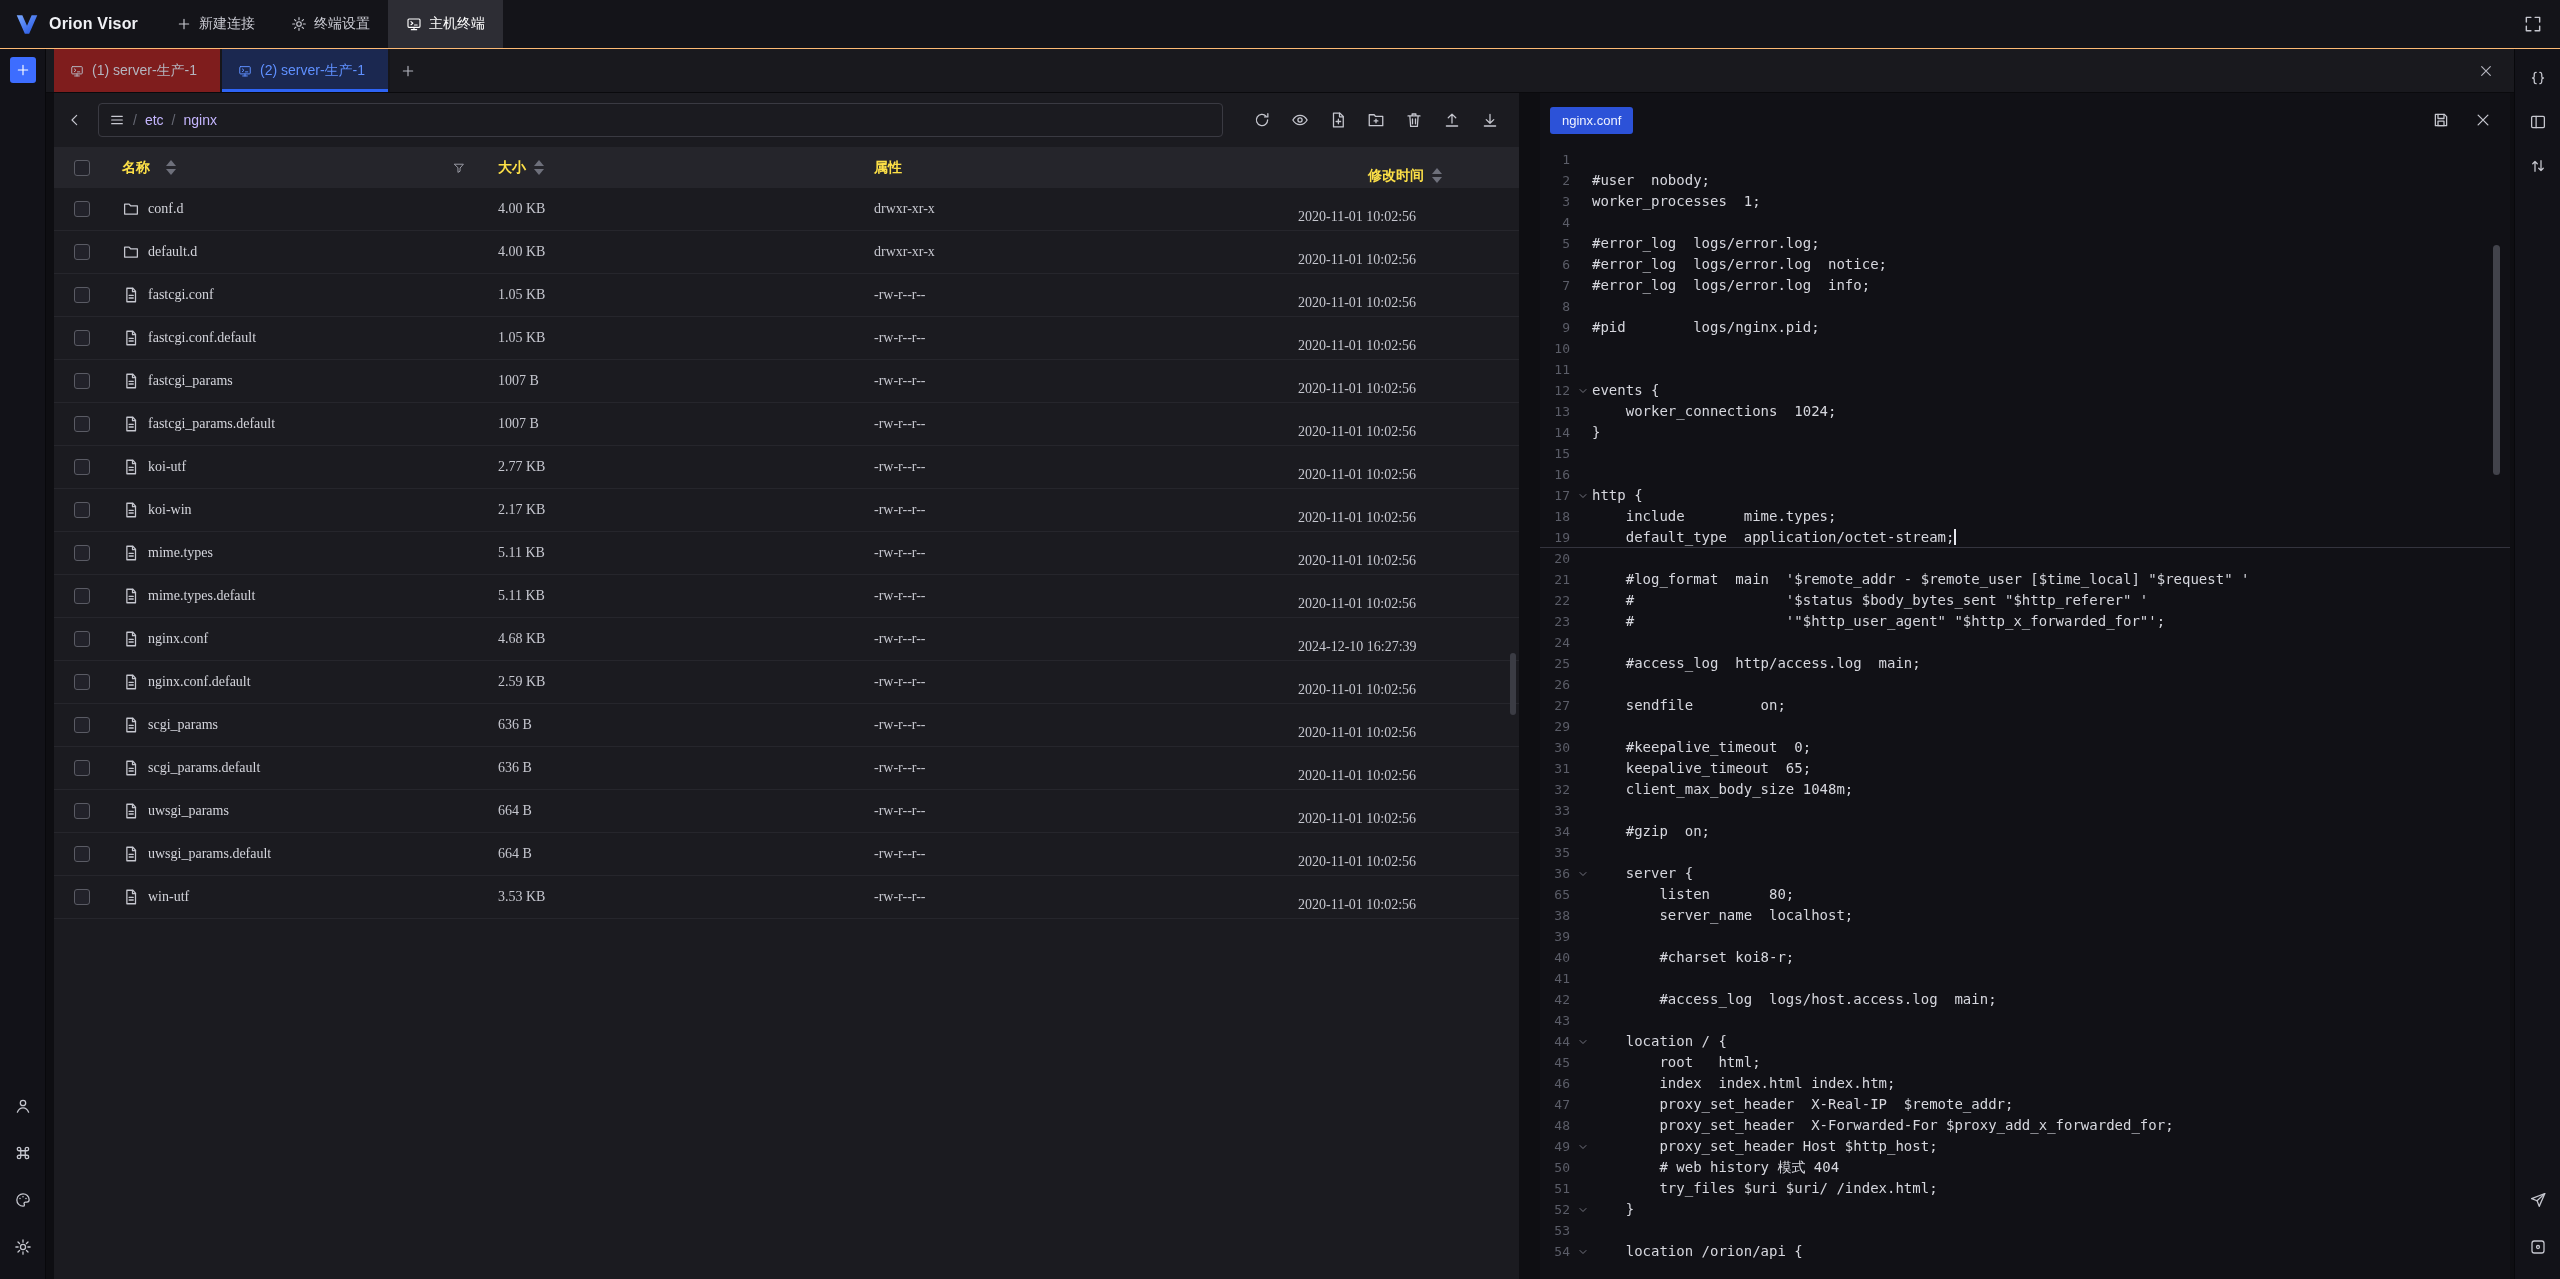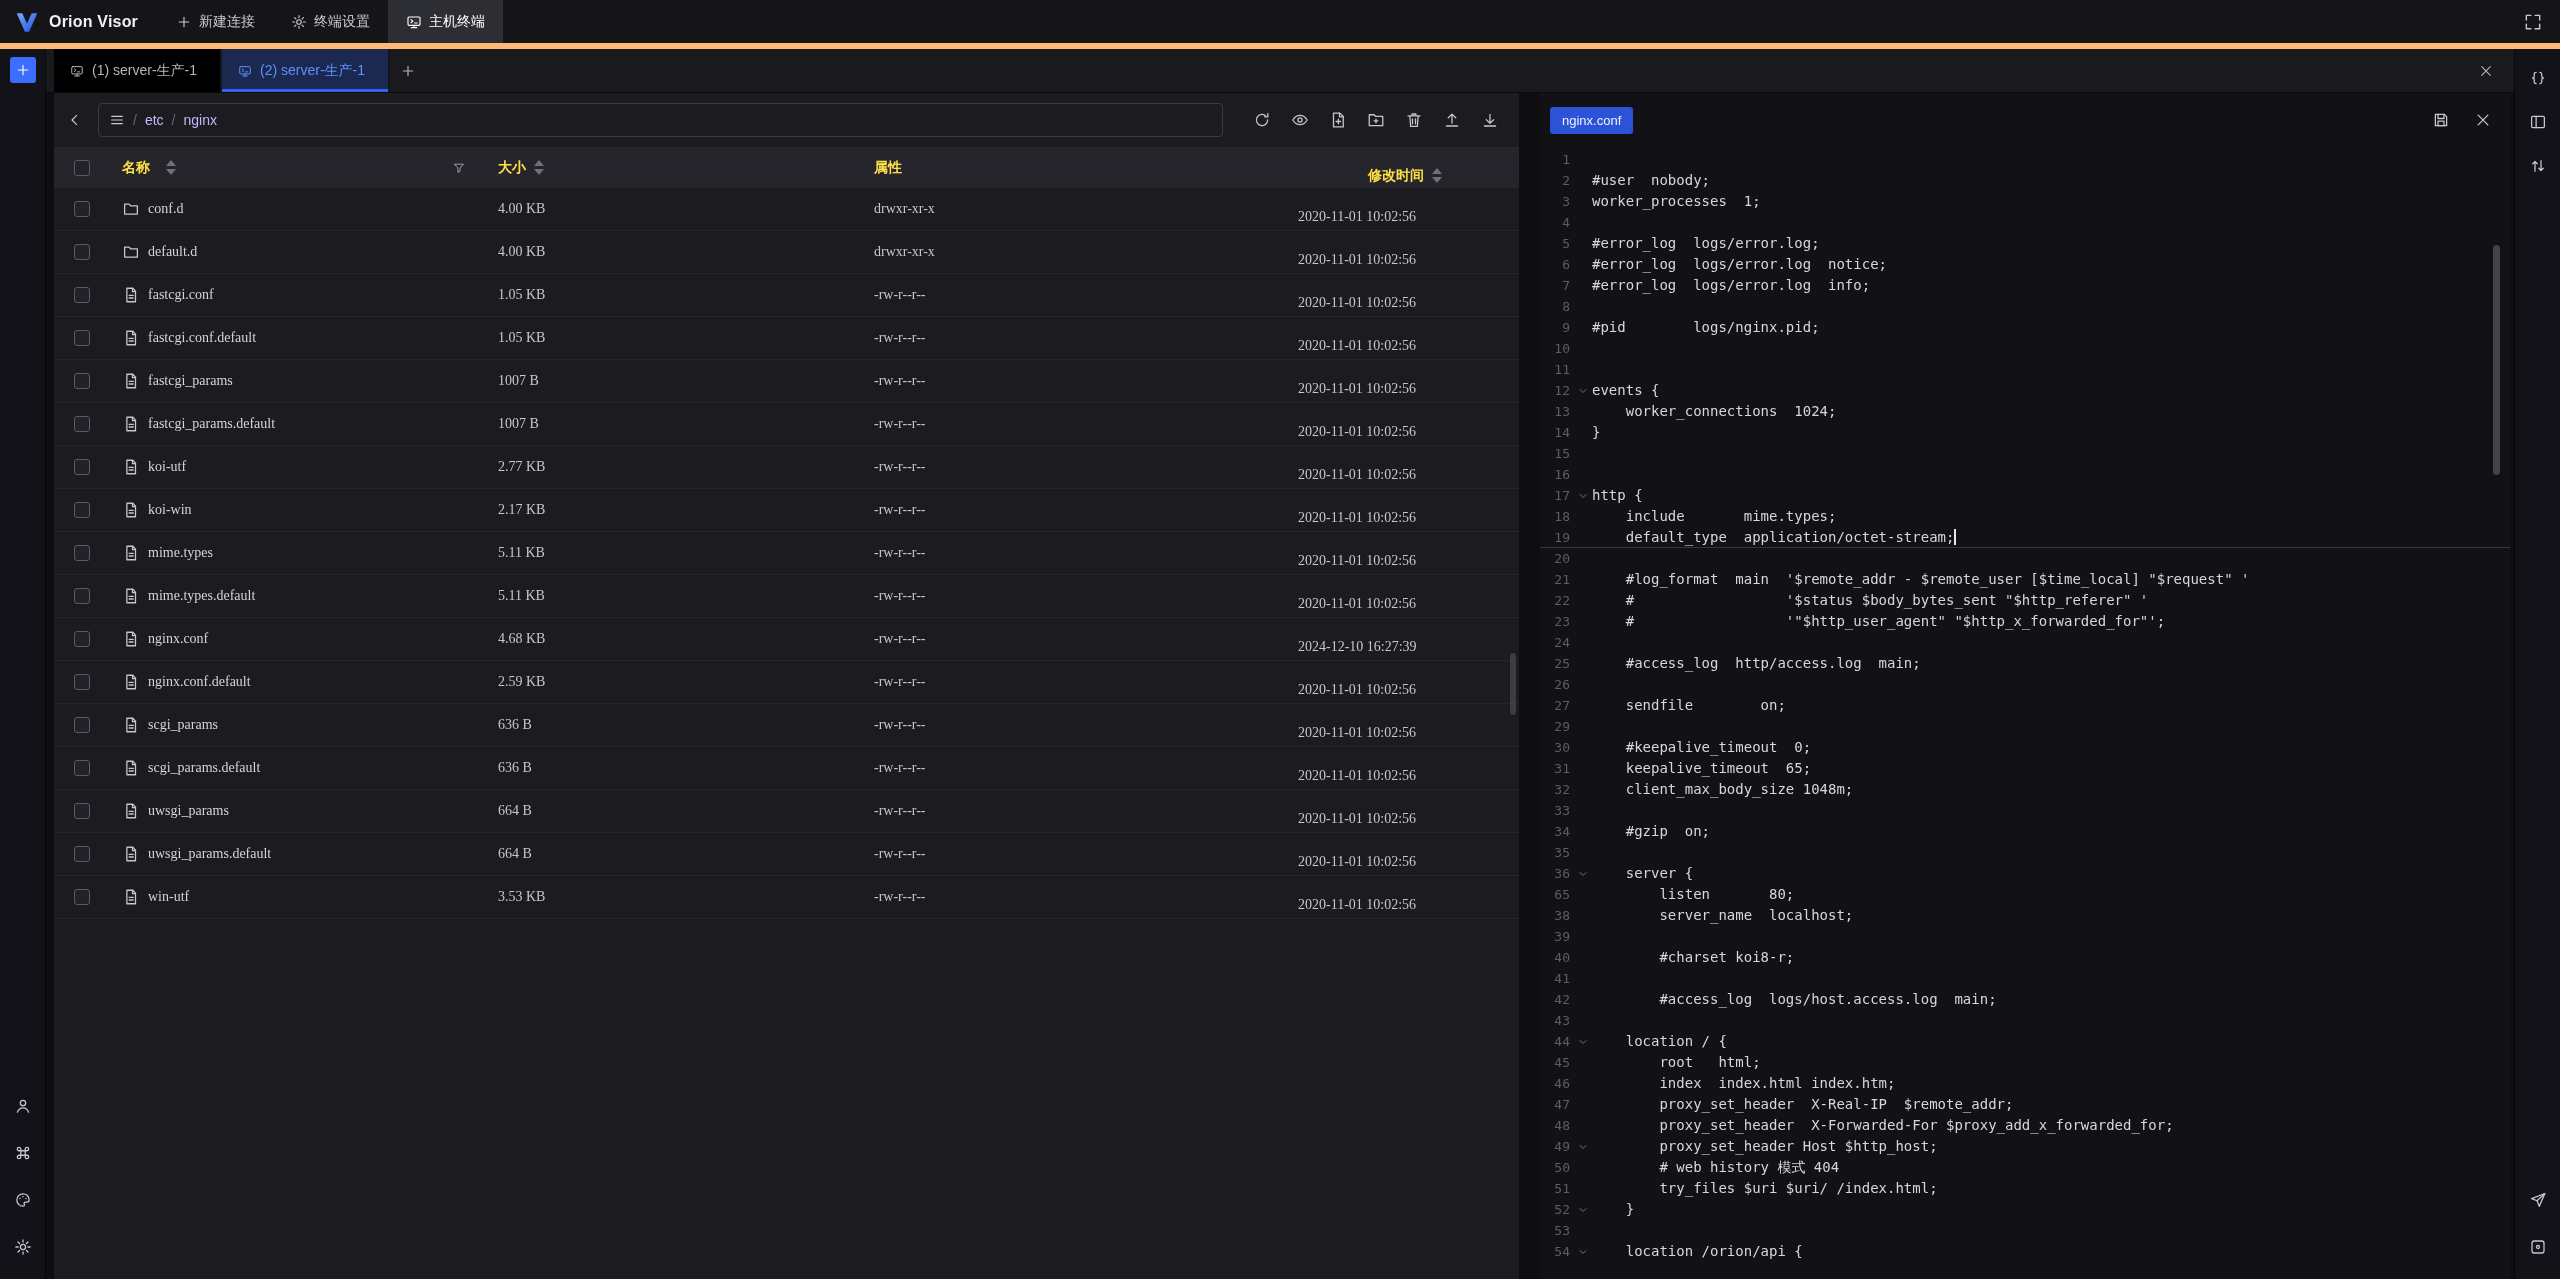--- a/index.html
+++ b/index.html
@@ -1,21 +1,21 @@
 <!DOCTYPE html>
 <html><head>
 <meta charset="utf-8">
 <style>
   html,body{margin:0;padding:0;width:2560px;height:1279px;overflow:hidden;background:#0e0e12;
     font-family:"Liberation Sans",sans-serif;color:#d5d6dd;-webkit-font-smoothing:antialiased;}
   *{box-sizing:border-box;}
   .app{width:2560px;height:1279px;display:flex;flex-direction:column;}
 
   
-  .topbar{height:49px;flex:0 0 49px;display:flex;align-items:center;background:#141419;border-bottom:6px solid #fdba74;}
+  .topbar{height:49px;flex:0 0 49px;display:flex;align-items:center;background:#141419;border-bottom:1px solid #fdba74;}
   .brand{display:flex;align-items:center;gap:9px;padding:0 20px 0 14px;height:100%;}
   .logo{width:26px;height:26px;display:block;}
   .logo svg{width:100%;height:100%;display:block;}
   .brand-name{font-size:16px;font-weight:700;color:#f0f1f5;letter-spacing:.2px;}
   .menu{display:flex;height:100%;}
   .menu-item{display:flex;align-items:center;gap:7px;padding:0 18px;font-size:14px;color:#c9cad2;cursor:pointer;height:100%;}
   .menu-item.active{background:#2d2d34;color:#ffffff;}
   .tb-spacer{flex:1;}
   .icon-btn{background:none;border:none;padding:0;margin:0;width:30px;height:30px;display:flex;align-items:center;
     justify-content:center;color:#c6c7cf;cursor:pointer;}
@@ -32,21 +32,21 @@
   .rail-bottom{display:flex;flex-direction:column;align-items:center;gap:7px;padding-bottom:12px;}
   .rail-btn{background:none;border:none;width:34px;height:40px;display:flex;align-items:center;justify-content:center;
     color:#c6c7cf;cursor:pointer;padding:0;}
   .right-rail .rail-top .rail-btn{height:44px;}
   .add-btn{width:26px;height:26px;margin-top:8px;border:none;border-radius:3px;background:#3d6dff;color:#fff;display:flex;
     align-items:center;justify-content:center;cursor:pointer;padding:0;}
 
   
   .main-col{flex:1;display:flex;flex-direction:column;min-width:0;}
   .tabstrip{height:44px;flex:0 0 44px;background:#19191e;display:flex;align-items:stretch;padding-left:8px;border-bottom:1px solid #0a0a0d;}
-  .tab{display:flex;align-items:center;gap:8px;padding:0 16px;background:#000000;color:#b4b5bf;font-size:14px;
+  .tab{display:flex;align-items:center;gap:8px;padding:0 16px;background:#7f1d1d;color:#b4b5bf;font-size:14px;
     border-right:2px solid #16161a;position:relative;cursor:pointer;min-width:168px;}
   .tab.active{background:#1b2850;color:#5f90ff;}
   .tab.active::after{content:"";position:absolute;left:0;right:0;bottom:0;height:3px;background:#2e64f5;}
   .tab-label{white-space:nowrap;}
   .strip-btn{background:none;border:none;width:36px;display:flex;align-items:center;justify-content:center;color:#b4b5bf;cursor:pointer;padding:0;}
   .strip-spacer{flex:1;}
   .tabstrip .close-strip{margin-right:10px;}
 
   
   .workspace{flex:1;display:flex;min-height:0;background:#0e0e12;padding-left:8px;}

